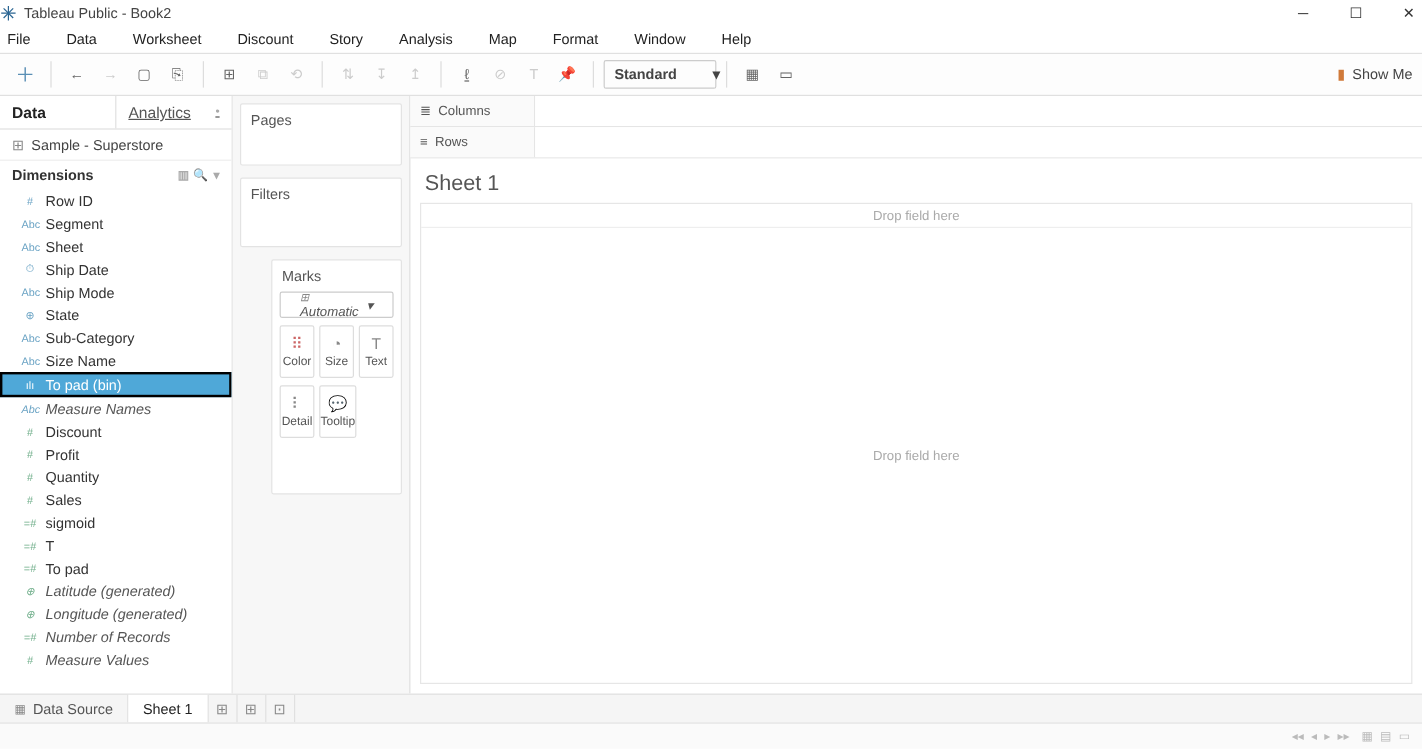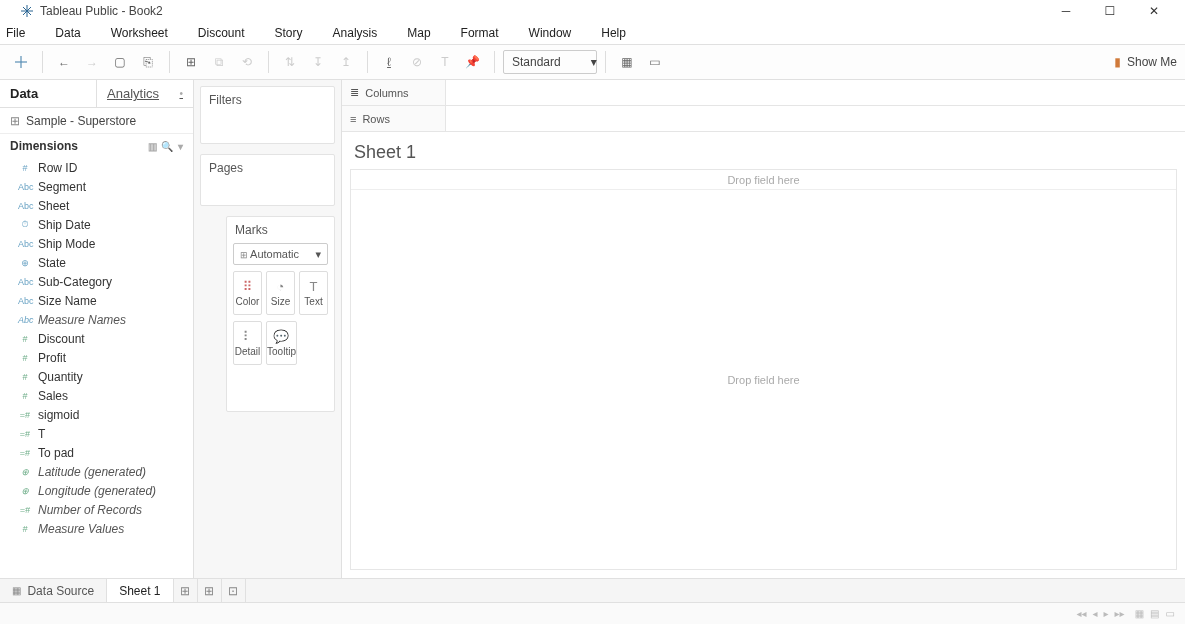--- a/index.html
+++ b/index.html
@@ -1,34 +1,34 @@
 <!DOCTYPE html>
 <html><head>
 <meta charset="utf-8">
 <style>
 * { box-sizing: border-box; margin: 0; padding: 0; font-family: "Segoe UI", Arial, sans-serif; }
 body { width: 1185px; height: 624px; overflow: hidden; background: #fff; display: flex; flex-direction: column; font-size: 12px; color: #333; }
 
 
-.titlebar { height: 22px; display: flex; align-items: center; padding: 0 20px; }
+.titlebar { height: 22px; display: flex; align-items: center; padding: 0 0; }
 .titlebar .logo { width: 14px; height: 14px; margin-right: 6px; color:#2a6592;}
 .titlebar .title { font-size: 12px; color: #444; flex: 1; }
 .winbtns { display: flex; gap: 30px; margin-right: 4px; }
 .winbtns span { width: 14px; height: 14px; display:flex; align-items:center; justify-content:center; color:#333; }
 
 
 .menubar { height: 22px; display: flex; align-items: center; padding: 0 6px; gap: 30px; font-size: 12px; color:#222; border-bottom:1px solid transparent;}
 .menubar span { cursor: default; }
 
 
 .toolbar { height: 36px; border-top:1px solid #e0e0e0; border-bottom:1px solid #e0e0e0; display:flex; align-items:center; padding:0 8px; gap:2px; background:#fdfdfd;}
 .toolbtn { width:26px; height:26px; display:flex; align-items:center; justify-content:center; color:#666; border-radius:3px;}
 .toolbtn.dis { color:#ccc; }
 .toolsep { width:1px; height:22px; background:#ddd; margin:0 6px; }
-.fitdrop { height:24px; border:1px solid #ccc; border-radius:2px; display:flex; align-items:center; padding:0 8px; gap:30px; font-size:12px; color:#444; width:94px; justify-content:space-between;}
+.fitdrop { height:24px; border:1px solid #ccc; border-radius:2px; display:flex; align-items:center; padding:0 8px; gap:30px; font-size:12px; color:#444; width:94px; justify-content:space-between;font-weight:bold;}
 .showme { margin-left:auto; display:flex; align-items:center; gap:6px; color:#444; font-size:12px;}
 
 
 .main { flex:1; display:flex; min-height:0; }
 
 
 .leftpane { width:194px; border-right:1px solid #e0e0e0; display:flex; flex-direction:column;}
 .tabs { display:flex; height:28px; border-bottom:1px solid #e0e0e0; }
 .tabs .tab { flex:1; display:flex; align-items:center; justify-content:flex-start; padding:0 10px; font-size:13px; color:#555;}
 .tabs .tab.active { font-weight:600; color:#222; }
@@ -44,21 +44,21 @@
 .fitem.sel { background:#4fa8d8; color:#fff; border:2px solid #000; padding-left:16px; height:21px;}
 .fitem.sel .ico{color:#fff;}
 
 
 .midpane { width:148px; border-right:1px solid #e0e0e0; background:#f7f7f7; display:flex; flex-direction:column; gap:10px; padding:6px;}
 .shelf { background:#fff; border:1px solid #e3e3e3; border-radius:2px; }
 .shelf .shead{ padding:6px 8px; font-size:12px; color:#555;}
 .shelf.pages{height:52px;}
 .shelf.filters{height:58px;}
 .shelf.marks{flex:0 0 auto;margin-left:26px;}
-.marks .mkdrop{ margin:0 6px 6px; border:1px solid #ccc; border-radius:2px; height:22px; display:flex; align-items:center; padding:0 6px; font-size:11px; color:#555; justify-content:space-between;}
+.marks .mkdrop{ margin:0 6px 6px; border:1px solid #ccc; border-radius:2px; height:22px; display:flex; align-items:center; padding:0 16px; font-size:11px; color:#555; justify-content:space-between;font-style:italic;}
 .marks .mrow{ display:flex; gap:4px; padding:0 6px 6px;}
 .mbtn{ flex:1; border:1px solid #ddd; border-radius:2px; height:44px; display:flex; flex-direction:column; align-items:center; justify-content:center; gap:2px; font-size:10px; color:#555; background:#fff;}
 .mbtn .mi{font-size:13px; color:#888;}
 .shelf.marks .mspace{height:40px;}
 
 
 .canvas { flex:1; display:flex; flex-direction:column; }
 .rcrow{ height:26px; display:flex; border-bottom:1px solid #e5e5e5;}
 .rcrow .lab{ width:104px; border-right:1px solid #e5e5e5; display:flex; align-items:center; gap:6px; padding:0 8px; font-size:11px; color:#555; background:#fafafa;}
 .rcrow .drop{ flex:1; background:#fff;}
@@ -207,20 +207,24 @@
           <span>State</span>
         </div>
       <div class="fitem">
           <span class="ico">Abc</span>
           <span>Sub-Category</span>
         </div>
       <div class="fitem">
           <span class="ico">Abc</span>
           <span>Size Name</span>
         </div>
+      <div class="fitem sel">
+          <span class="ico">ılı</span>
+          <span>To pad (bin)</span>
+        </div>
       <div class="fitem gen">
           <span class="ico">Abc</span>
           <span>Measure Names</span>
         </div>
     </div>
     <div class="flist">
       <div class="fitem meas">
           <span class="ico">#</span>
           <span>Discount</span>
         </div>
@@ -261,25 +265,25 @@
           <span>Number of Records</span>
         </div>
       <div class="fitem meas gen">
           <span class="ico">#</span>
           <span>Measure Values</span>
         </div>
     </div>
   </div>
 
   <div class="midpane">
+    <div class="shelf pages">
+        <div class="shead">Pages</div>
+      </div>
     <div class="shelf filters">
         <div class="shead">Filters</div>
-      </div>
-    <div class="shelf pages">
-        <div class="shead">Pages</div>
       </div>
     <div class="shelf marks">
       <div class="shead">Marks</div>
       <div class="mkdrop">
           <span><span style="font-size:9px;color:#888">⊞ </span><span>Automatic</span></span>
           <span>▾</span>
         </div>
       <div class="mrow">
         <div class="mbtn">
             <span class="mi" style="color:#c66">⠿</span>

